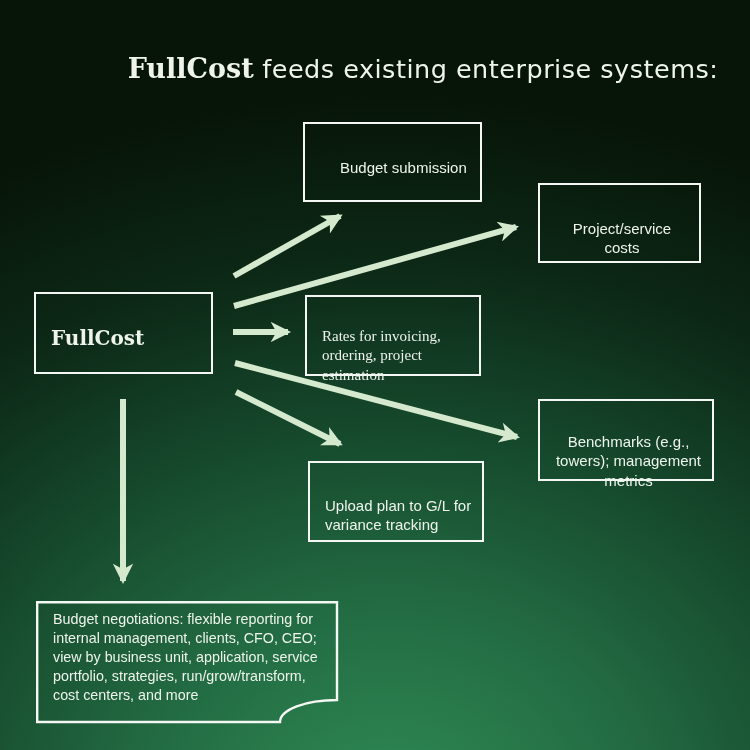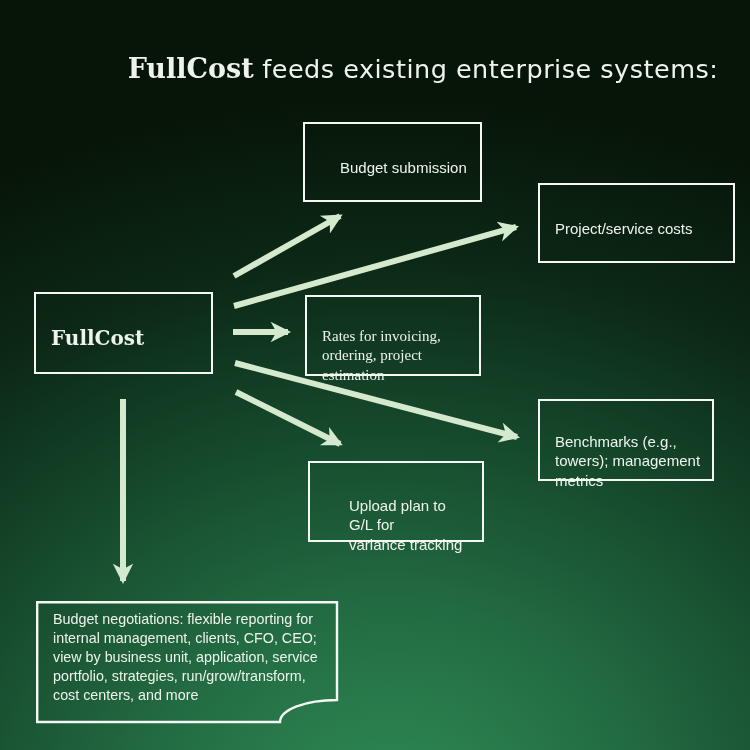--- a/index.html
+++ b/index.html
@@ -76,28 +76,28 @@
     display:block;
     padding:11px 0 0 15px;
   }
   .box-source .label{
     font-size:16.5px;
     display:block;
     padding:3px 0 0 15px;
   }
   .box-budget-submission{left:303px;top:122px;width:179px;height:80px;}
   .box-budget-submission .inner{padding-top:14px;padding-left:35px;}
-  .box-project-costs{left:538px;top:183px;width:197px;height:80px;}
+  .box-project-costs{left:538px;top:183px;width:163px;height:80px;text-align:center;}
   .box-project-costs .inner{padding-top:14px;}
   .box-rates{left:305px;top:295px;width:176px;height:81px;}
   .box-rates .inner{padding-top:10px;font-family:Liberation Serif, serif;}
-  .box-benchmarks{left:538px;top:399px;width:176px;height:82px;}
+  .box-benchmarks{left:538px;top:399px;width:176px;height:82px;text-align:center;}
   .box-benchmarks .inner{padding-top:11px;}
   .box-upload{left:308px;top:461px;width:176px;height:81px;}
-  .box-upload .inner{padding-top:13px;margin-left:24px;}
+  .box-upload .inner{padding-top:13px;}
   .box-negotiations-text{
     position:absolute;
     left:37px;top:601px;width:300px;height:143px;
     box-sizing:border-box;
     padding:9px 10px 0 16px;
     color:var(--text,#eef4ec);
     font-size:14.3px;
     line-height:1.33;
     white-space:pre-line;
   }

